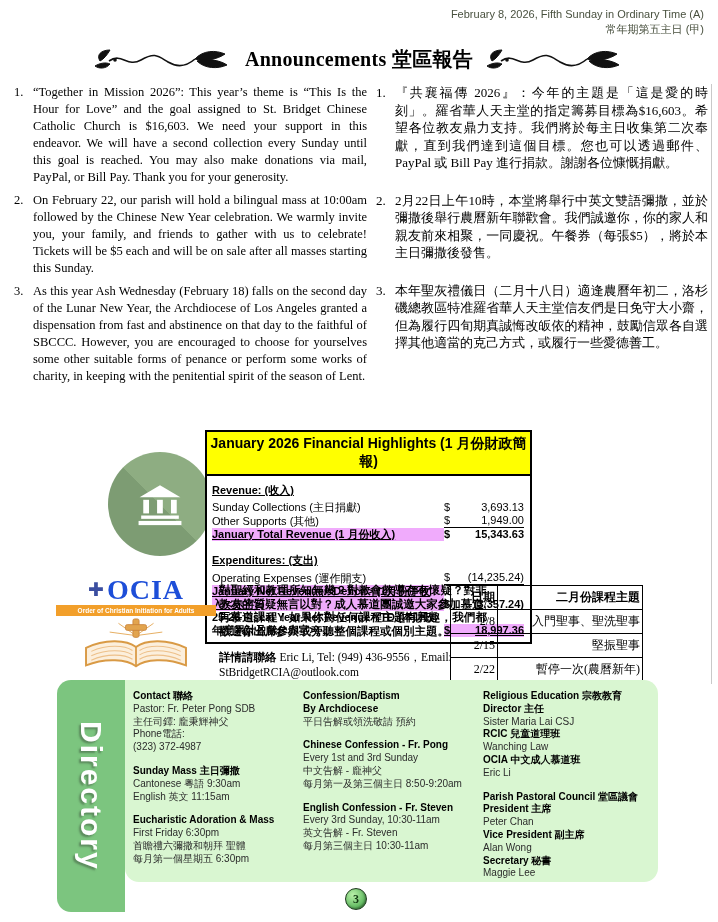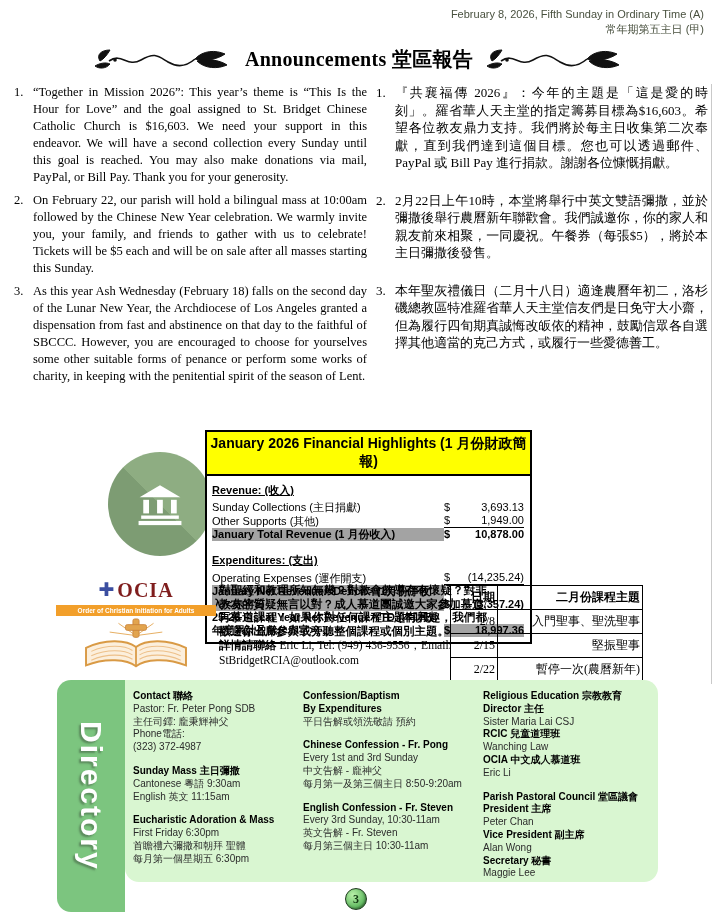--- a/index.html
+++ b/index.html
@@ -32,43 +32,43 @@
   .fin-title{background:#ffff00;border-bottom:2px solid #000;text-align:center;
     font-weight:bold;font-size:14px;padding:3px 0;}
   .fin-body{padding:6px 6px 5px 5px;font-size:11px;}
   .fin-h{font-weight:bold;text-decoration:underline;margin:1px 0 3px 0;}
   .fin-row{display:flex;line-height:13px;align-items:flex-end;}
   .fin-label{flex:1;}
   .fin-amt{width:80px;flex:none;display:flex;}
   .fin-amt .cur{width:14px;}
   .fin-amt .val{flex:1;text-align:right;}
   .amt-underline .fin-amt{border-bottom:1px solid #000;}
-  .hl{background:#a3a3a3;}
+  .hl{background:#f0abfc;text-decoration:underline;}
   .b{font-weight:bold;}
   .fin-gap{height:11px;}
 
   
   .bank-circle{position:absolute;left:108px;top:452px;width:104px;height:104px;border-radius:50%;
     background:linear-gradient(225deg,#8ead82 50%,#7d9c73 50%);
     display:flex;align-items:center;justify-content:center;}
 
   
   .ocia{position:absolute;left:56px;top:576px;width:160px;text-align:center;}
   .ocia-top{display:flex;align-items:center;justify-content:center;gap:3px;}
   .ocia-cross{font-size:19px;color:#3b4ea0;line-height:20px;}
-  .ocia-name{font-size:20px;line-height:28px;font-weight:bold;color:#7f1d1d;
+  .ocia-name{font-size:28px;line-height:28px;font-weight:bold;color:#1d4ed8;
     font-family:"Liberation Serif",serif;letter-spacing:1px;}
   .ocia-banner{background:#f29f2a;color:#fff;font-family:"Liberation Sans",sans-serif;
     font-size:6.5px;font-weight:bold;padding:2px 1px;margin-top:1px;white-space:nowrap;}
   .ocia-book{margin-top:2px;}
   .ocia-para-wrap{position:absolute;left:219px;top:584px;width:268px;
     font-size:11.5px;line-height:13.5px;text-align:justify;
     font-family:"Liberation Serif","DejaVu Sans",serif;}
   .ocia-para{font-weight:bold;}
-  .ocia-contact{margin-top:1px;}
+  .ocia-contact{margin-top:13px;}
   .ocia-contact .lead{font-weight:bold;}
   .ocia-email{margin-top:1px;}
 
   
   .sched{position:absolute;left:450px;top:585px;border-collapse:collapse;
     font-size:12px;font-family:"Liberation Serif","DejaVu Sans",serif;}
   .sched th,.sched td{border:1.6px solid #000;text-align:right;padding:3px 2px;}
   .sched th{font-weight:bold;}
   .sched .c-date{width:42px;}
   .sched .c-topic{width:140px;}
@@ -189,21 +189,21 @@
       <span class="fin-label">Other Supports (其他)</span>
       <span class="fin-amt">
           <span class="cur">$</span>
           <span class="val">1,949.00</span>
         </span>
     </div>
     <div class="fin-row b">
       <span class="fin-label hl">January Total Revenue (1 月份收入)</span>
       <span class="fin-amt">
           <span class="cur">$</span>
-          <span class="val">10,878.00</span>
+          <span class="val">15,343.63</span>
         </span>
     </div>
     <div class="fin-gap"></div>
     <div class="fin-h">Expenditures: (支出)</div>
     <div class="fin-row amt-underline">
       <span class="fin-label">Operating Expenses (運作開支)</span>
       <span class="fin-amt">
           <span class="cur">$</span>
           <span class="val">(14,235.24)</span>
         </span>
@@ -309,21 +309,21 @@
       <div class="dl b">Eucharistic Adoration &amp; Mass</div>
       <div class="dl">First Friday 6:30pm</div>
       <div class="dl">首瞻禮六彌撒和朝拜 聖體</div>
       <div class="dl">每月第一個星期五 6:30pm</div>
     </div>
   </div>
 
   <div class="dir-col dir-col2">
     <div class="dblk">
       <div class="dl b">Confession/Baptism</div>
-      <div class="dl b">By Expenditures</div>
+      <div class="dl b">By Archdiocese</div>
       <div class="dl">平日告解或領洗敬請 預約</div>
     </div>
     <div class="dblk">
       <div class="dl b">Chinese Confession - Fr. Pong</div>
       <div class="dl">Every 1st and 3rd Sunday</div>
       <div class="dl">中文告解 - 龐神父</div>
       <div class="dl">每月第一及第三個主日 8:50-9:20am</div>
     </div>
     <div class="dblk">
       <div class="dl b">English Confession - Fr. Steven</div>

